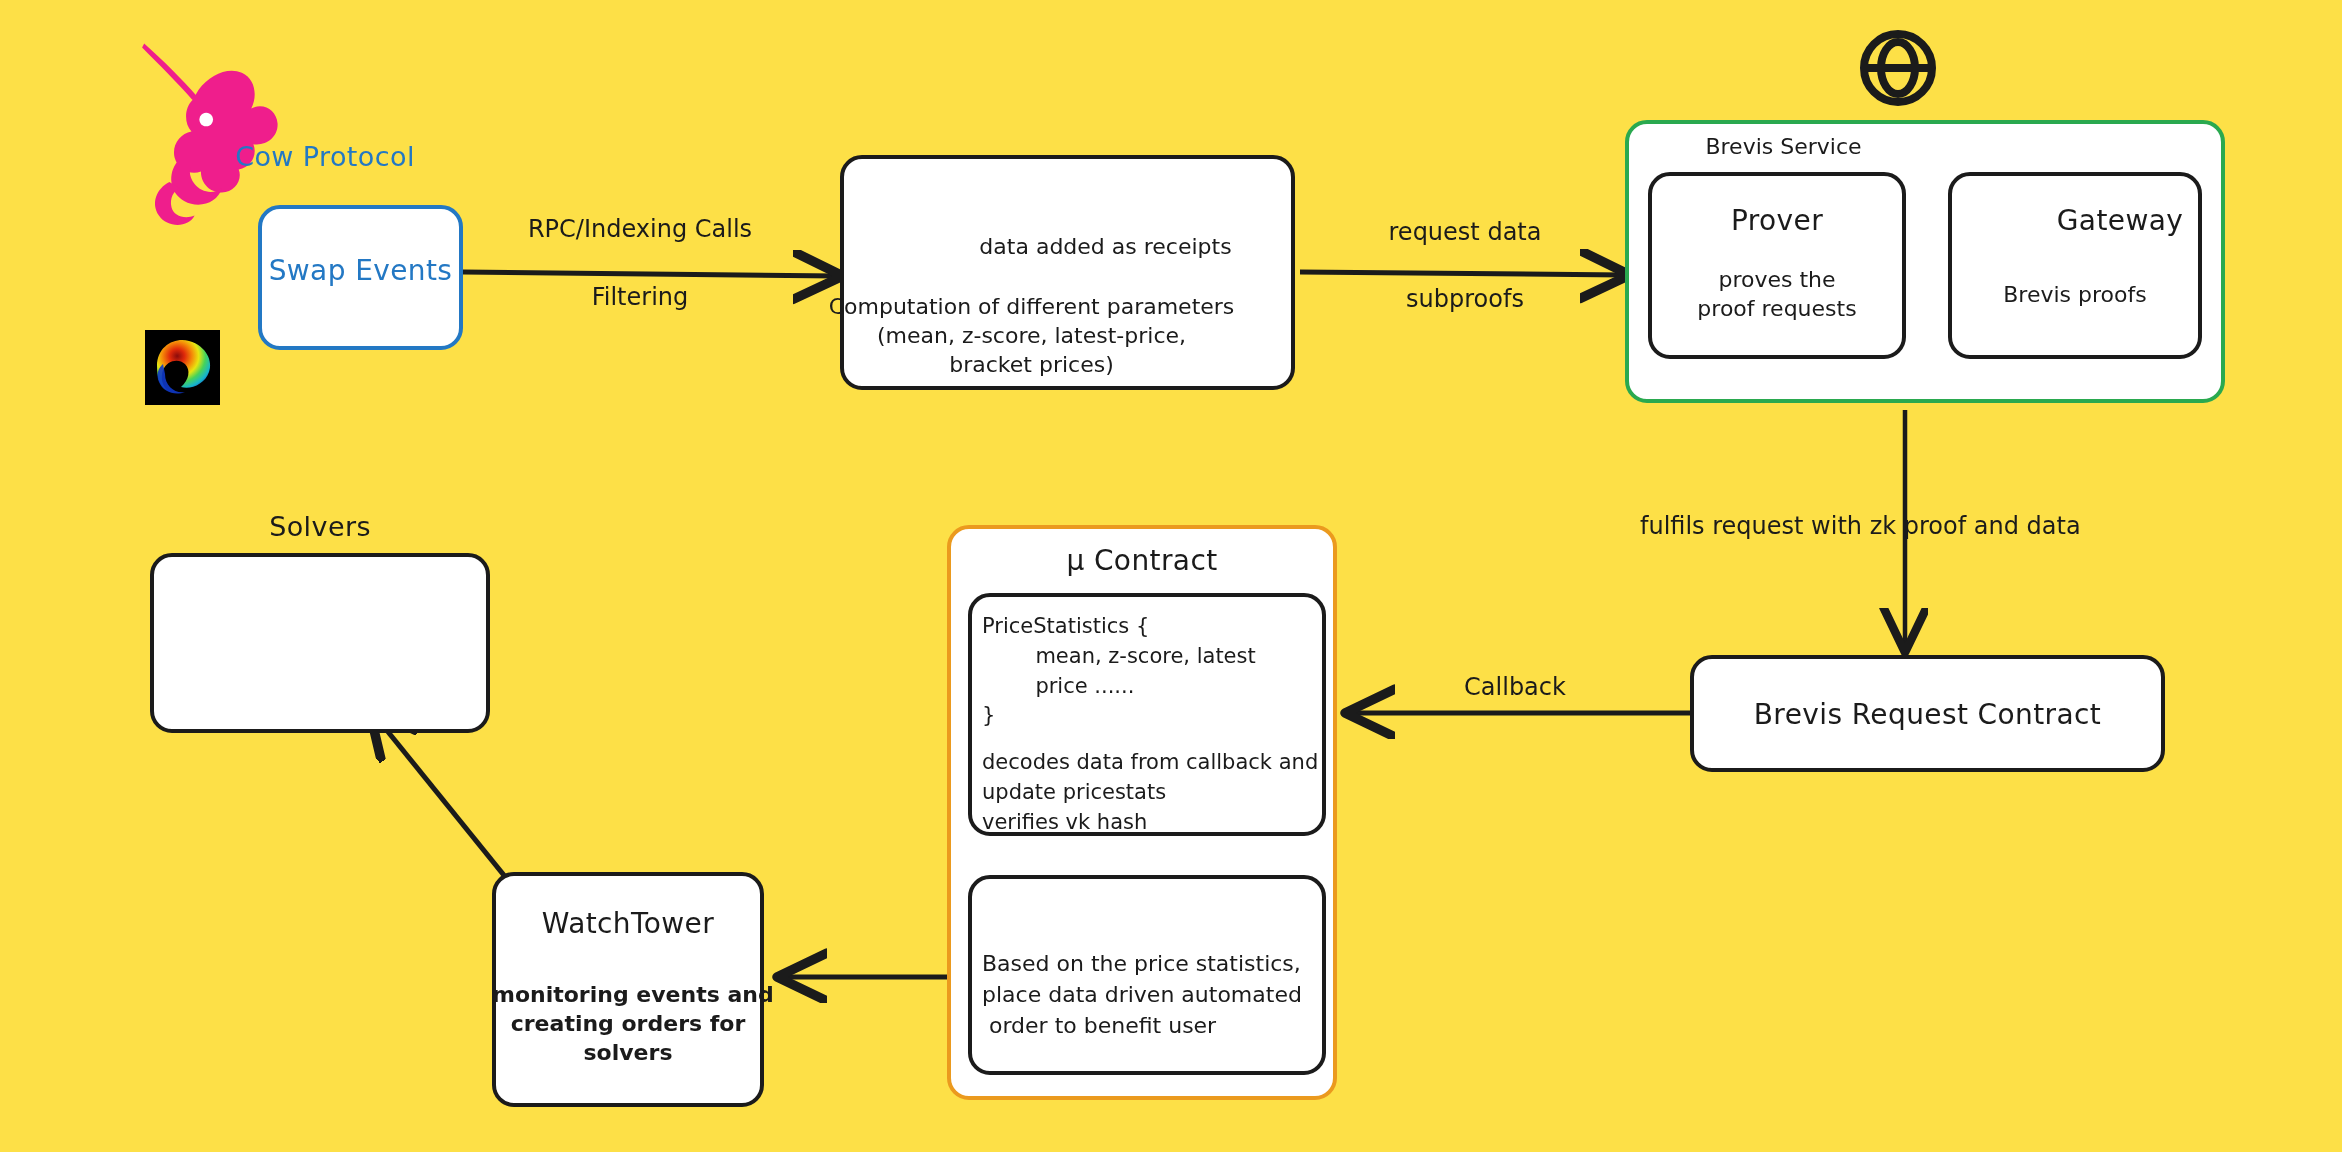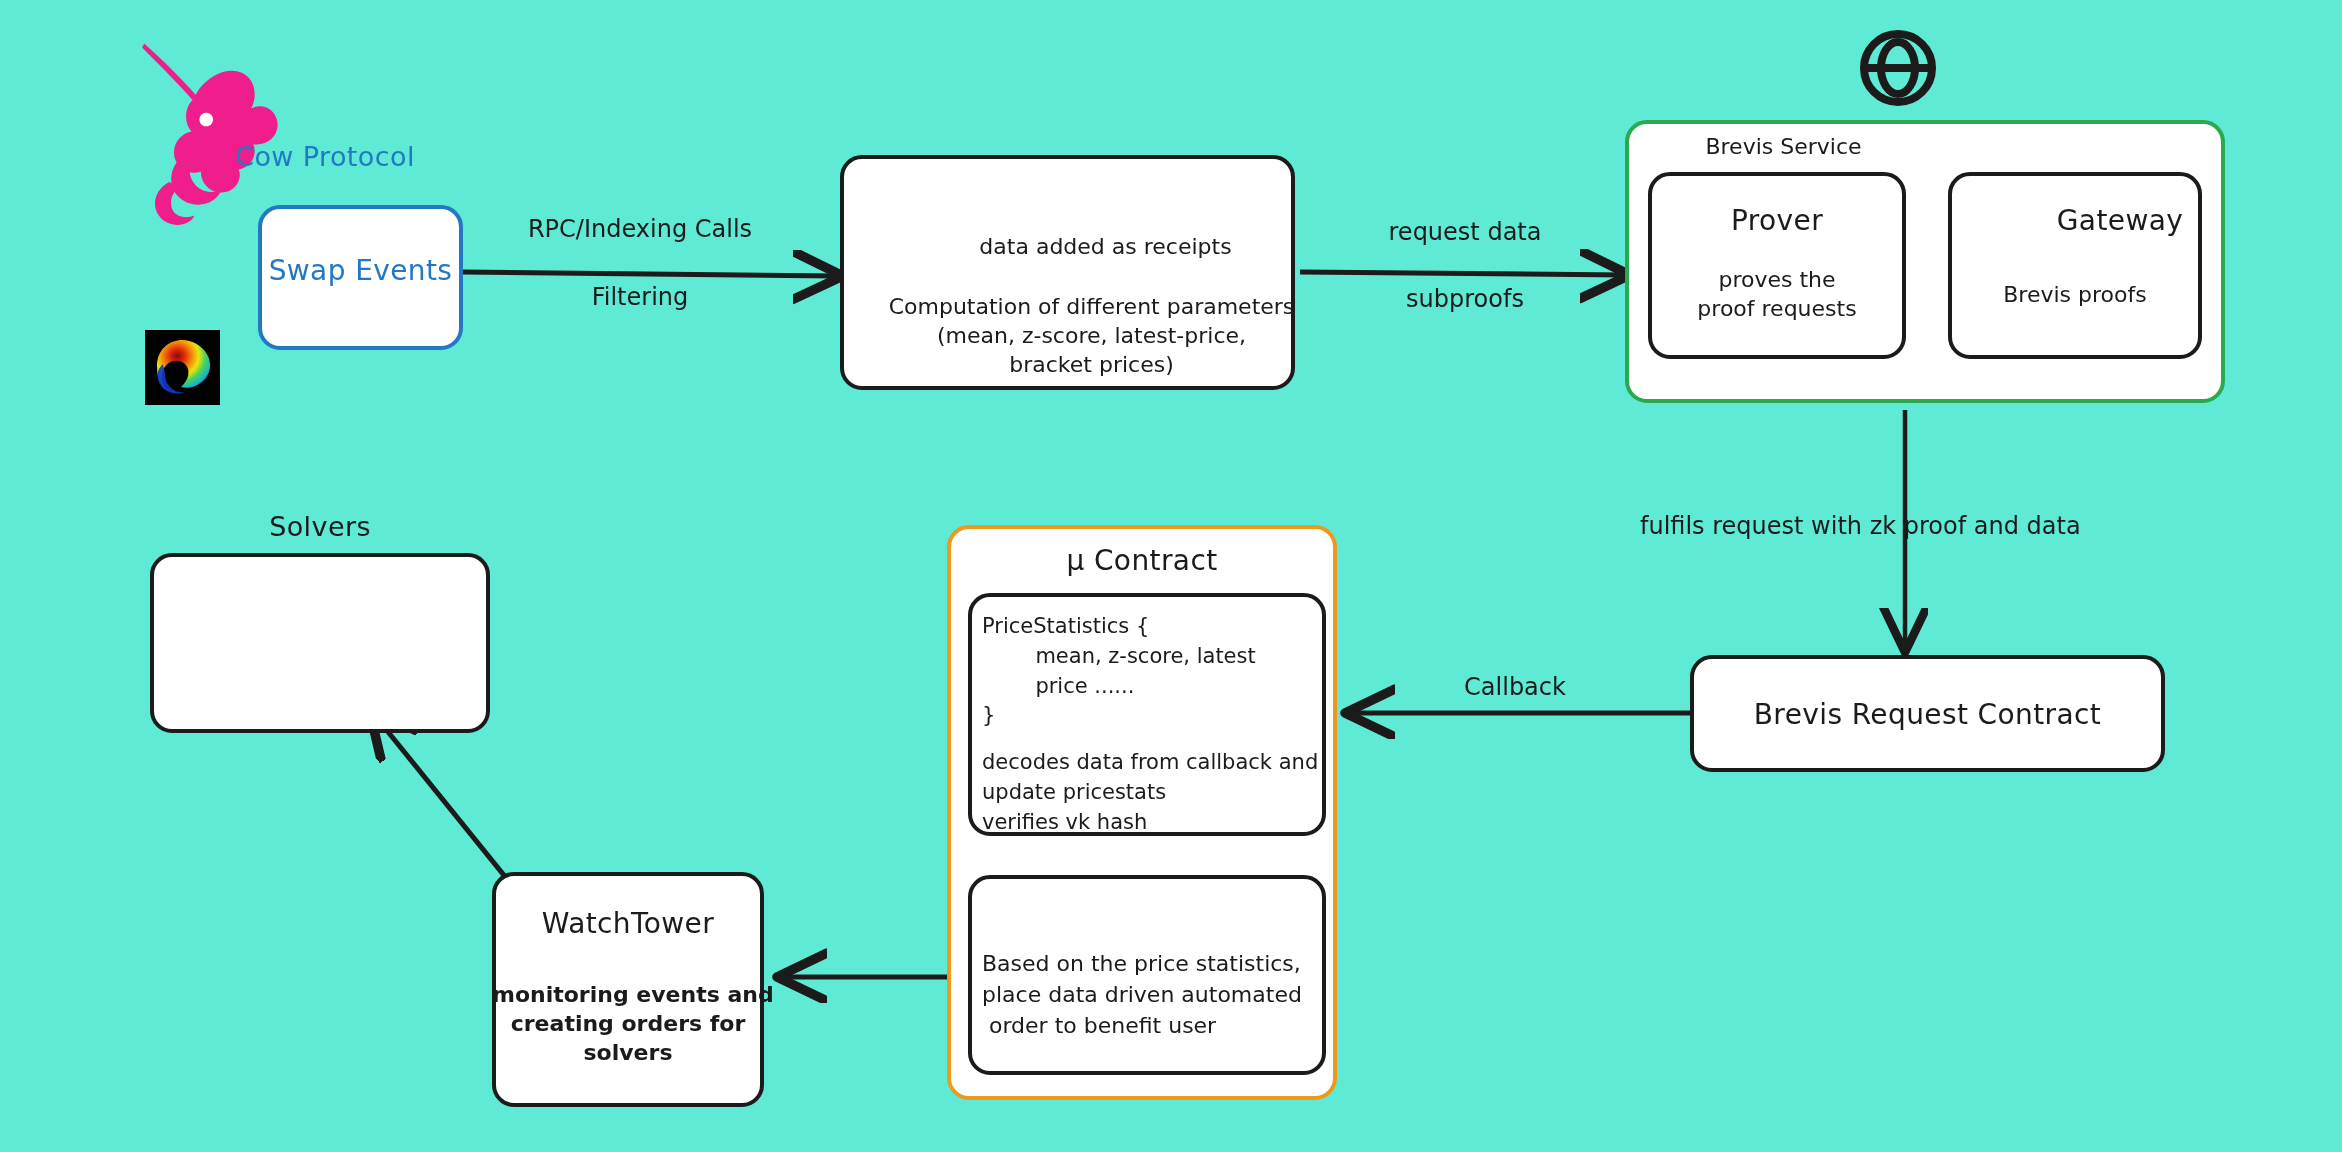--- a/index.html
+++ b/index.html
@@ -4,21 +4,21 @@
 <style>
   html, body {
     margin: 0;
     padding: 0;
     background: #ffffff;
   }
   #canvas {
     position: relative;
     width: 2342px;
     height: 1152px;
-    background: #5eead4;
+    background: #fde047;
     font-family: "DejaVu Sans", sans-serif;
     overflow: hidden;
   }
   svg.layer {
     position: absolute;
     left: 0;
     top: 0;
     width: 2342px;
     height: 1152px;
     pointer-events: none;
@@ -159,21 +159,21 @@
   <div class="label-free node-title txt-blue" style="left:205px; top:140px; width:240px; font-size:27px;">Cow Protocol</div>
 
   <div class="box blue" style="left:258px; top:205px; width:205px; height:145px;"></div>
   <div class="label-free node-title txt-blue" style="left:258px; top:253px; width:205px; font-size:28px;">Swap Events</div>
 
   <div class="arrow-label" style="left:500px; top:215px; width:280px;">RPC/Indexing Calls</div>
   <div class="arrow-label" style="left:500px; top:283px; width:280px;">Filtering</div>
 
   <div class="box thick" style="left:840px; top:155px; width:455px; height:235px;"></div>
   <div class="label-free node-sub" style="left:840px; top:232px; width:531px; font-size:22px;">data added as receipts</div>
-  <div class="label-free node-sub" style="left:864px; top:292px; width:455px; font-size:22px;text-align:center;">Computation of different parameters
+  <div class="label-free node-sub" style="left:804px; top:292px; width:455px; font-size:22px;text-align:center;">Computation of different parameters
 (mean, z-score, latest-price,
 bracket prices)</div>
 
   <div class="arrow-label" style="left:1340px; top:218px; width:250px;">request data</div>
   <div class="arrow-label" style="left:1340px; top:285px; width:250px;">subproofs</div>
 
   <div class="box green" style="left:1625px; top:120px; width:600px; height:283px;"></div>
   <div class="label-free node-sub" style="left:1530px; top:132px; width:507px; font-size:22px;">Brevis Service</div>
 
   <div class="box thick" style="left:1648px; top:172px; width:258px; height:187px;"></div>

